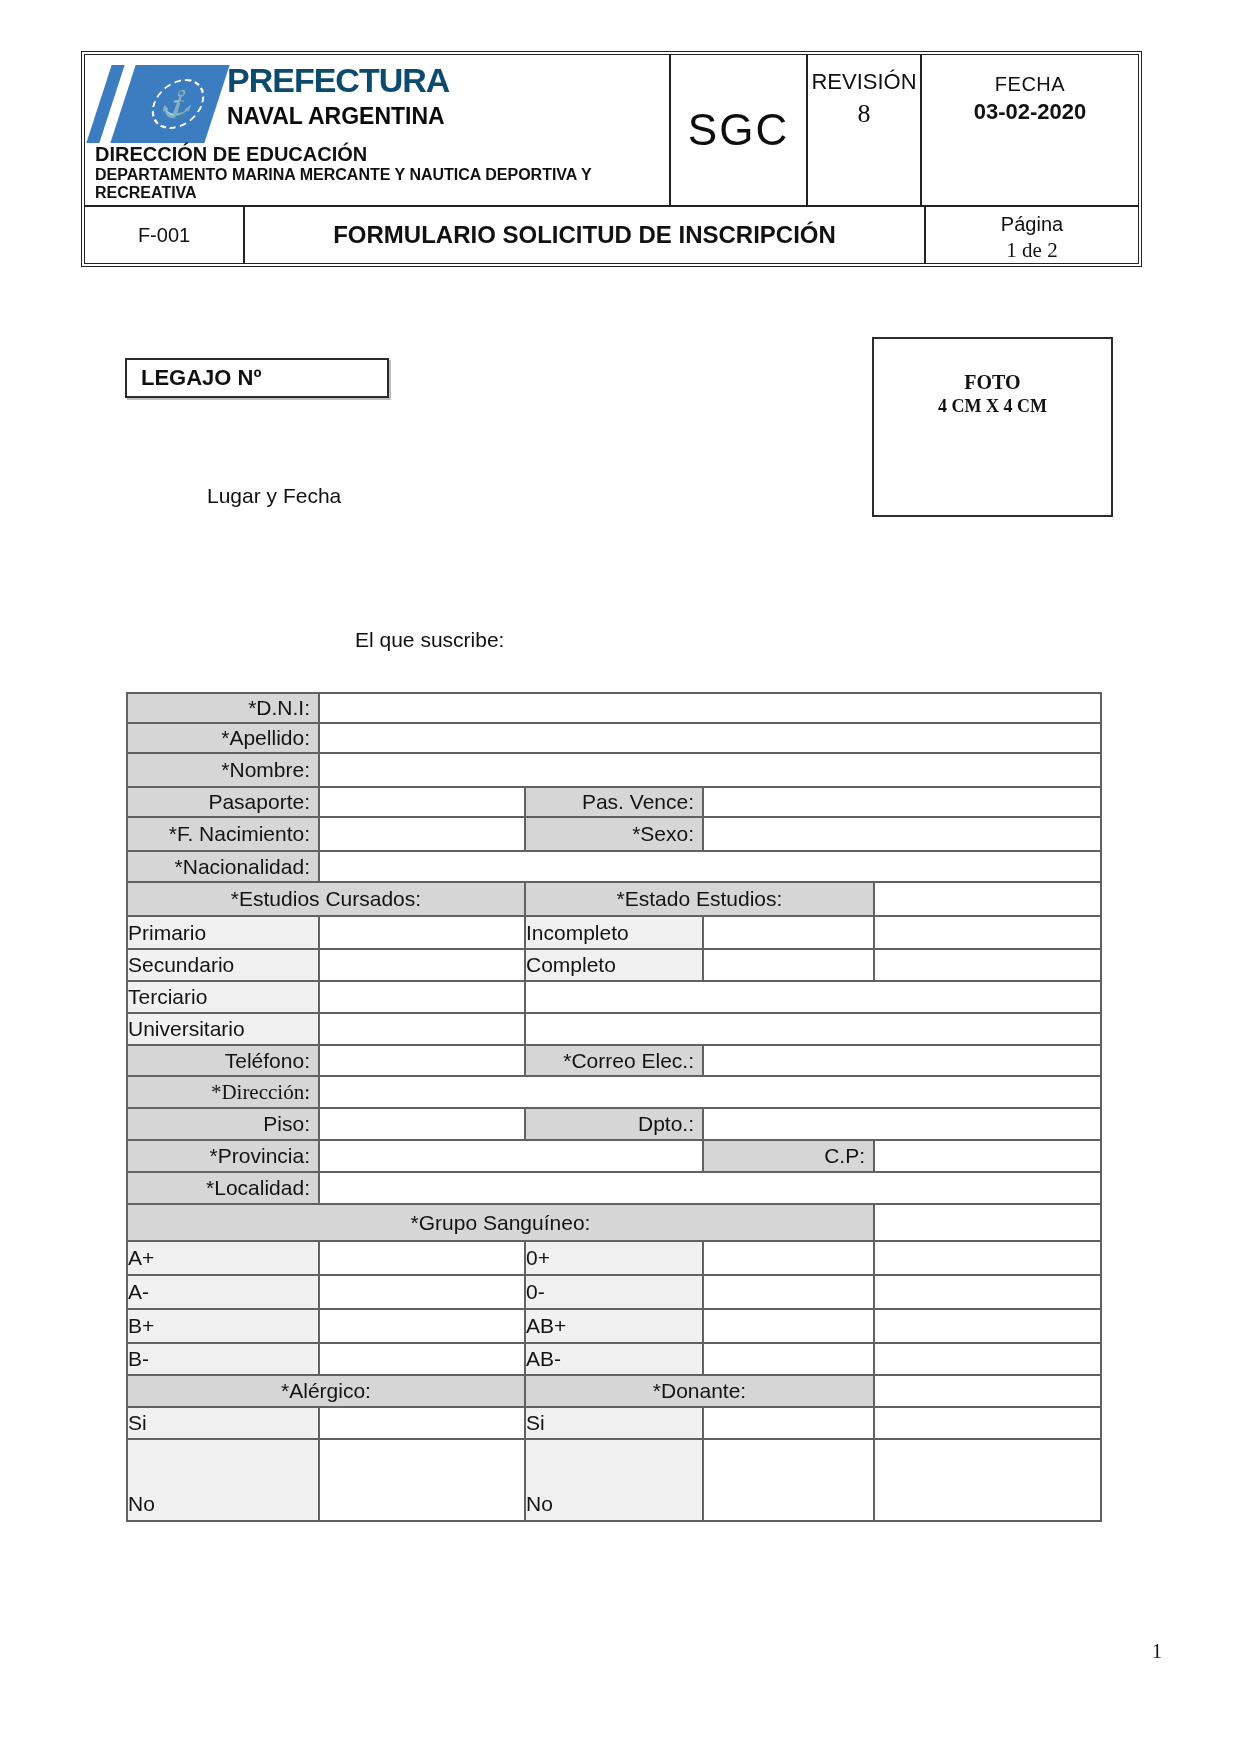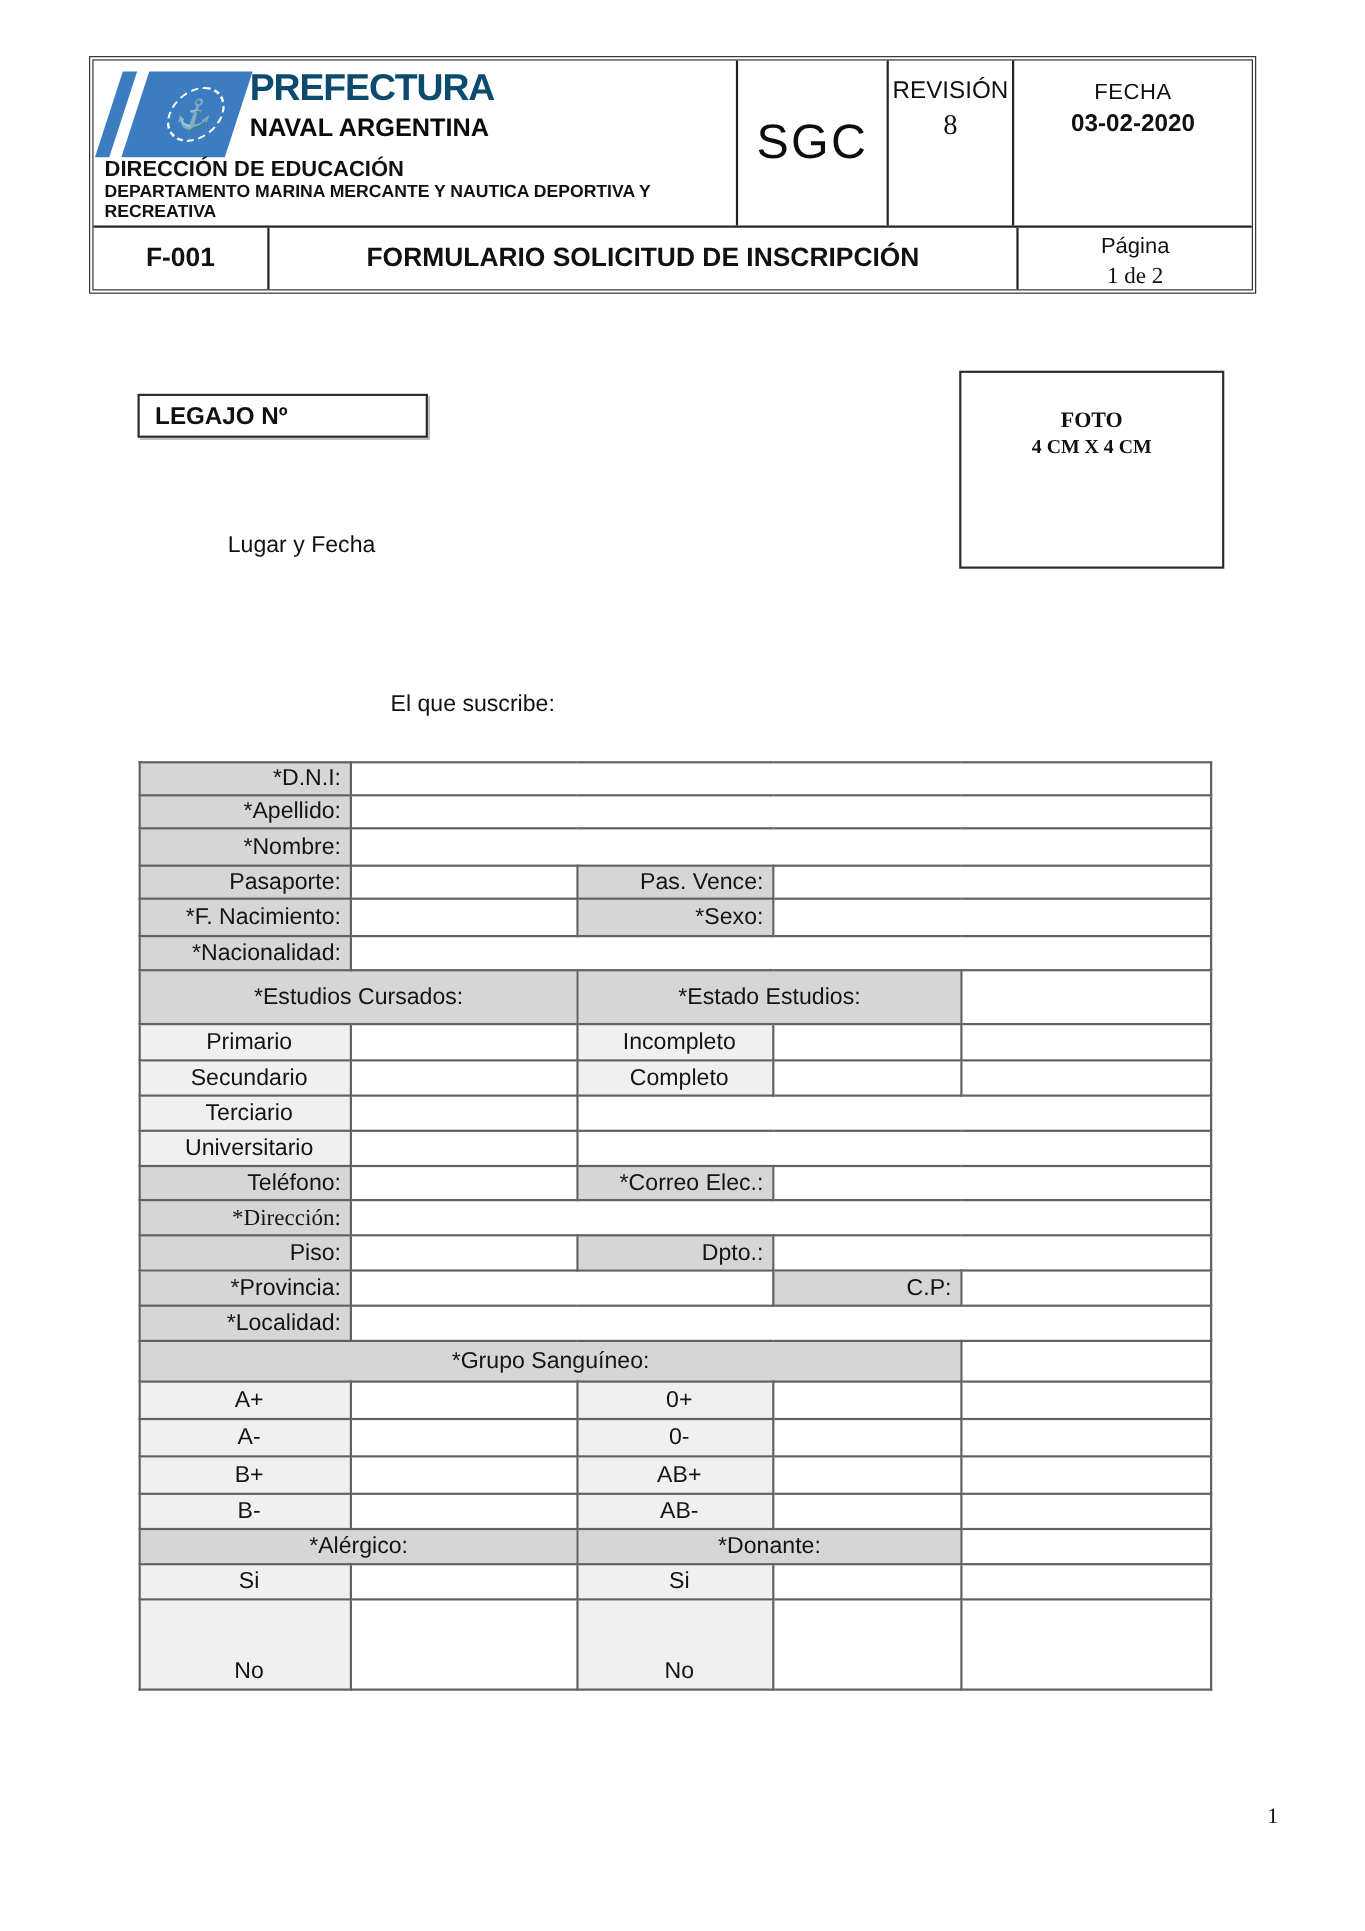--- a/index.html
+++ b/index.html
@@ -26,21 +26,21 @@
   .c-fecha { flex:1; text-align:center; padding-top:18px; }
   .c-code  { width:158px; display:flex; align-items:center; justify-content:center; }
   .c-title { width:681px; display:flex; align-items:center; justify-content:center; }
   .c-pag   { flex:1; text-align:center; padding-top:6px; }
 
   .sgc-text { font-size:44px; letter-spacing:2px; color:#0d0d0d; }
   .rev-label { font-size:22px; }
   .rev-value { font-family:"Liberation Serif", serif; font-size:26px; margin-top:4px; }
   .fecha-label { font-size:20px; letter-spacing:0.5px; }
   .fecha-value { font-size:22px; font-weight:bold; margin-top:3px; }
-  .code-text { font-size:24px; font-weight:bold; }
+  .code-text { font-size:20px; font-weight:normal; }
   .title-text { font-size:24px; font-weight:bold; }
   .pag-label { font-size:20px; }
   .pag-value { font-family:"Liberation Serif", serif; font-size:21px; margin-top:2px; }
 
   
   .logo { position:absolute; left:14px; top:10px; width:112px; height:78px; }
   .logo-stripe { position:absolute; left:0; top:0; width:13px; height:100%;
     background:#3c7cc0; transform:skewX(-18deg); }
   .logo-body { position:absolute; left:24px; right:-6px; top:0; height:100%;
     background:#3c7cc0; transform:skewX(-18deg); }
@@ -73,21 +73,21 @@
 
   
   table.form {
     position:absolute; left:126px; top:692px; width:974px;
     border-collapse:collapse; table-layout:fixed;
     font-size:21px; color:#141414;
   }
   table.form td { border:2px solid #616161; overflow:hidden; white-space:nowrap; }
   td.label  { background:#d6d6d6; text-align:right; padding-right:8px; }
   td.header { background:#d6d6d6; text-align:center; }
-  td.light  { background:#f0f0f0; text-align:center; padding-right:7px;padding-left:14px; }
+  td.light  { background:#f0f0f0; text-align:left; padding-right:7px; }
   td.field  { background:#ffffff; }
   td.empty   { border:none; background:transparent; }
   td.empty-l { border:none; background:transparent; }
   td.bottom { vertical-align:bottom; padding-bottom:4px; }
 
   .pagenum { position:absolute; left:1152px; top:1640px;
     font-family:"Liberation Serif", serif; font-size:20px; }
 </style>
 </head>
 <body>
@@ -174,21 +174,21 @@
         <tr style="height: 34px;">
           <td class="label">*F. Nacimiento:</td>
           <td class="field"></td>
           <td class="label">*Sexo:</td>
           <td colspan="2" class="field"></td>
         </tr>
         <tr style="height: 31px;">
           <td class="label">*Nacionalidad:</td>
           <td colspan="4" class="field"></td>
         </tr>
-        <tr style="height: 49px;">
+        <tr style="height: 34px;">
           <td colspan="2" class="header">*Estudios Cursados:</td>
           <td colspan="2" class="header">*Estado Estudios:</td>
           <td class="empty"></td>
         </tr>
         <tr style="height: 33px;">
           <td class="light">Primario</td>
           <td class="field"></td>
           <td class="light">Incompleto</td>
           <td class="field"></td>
           <td class="empty"></td>

